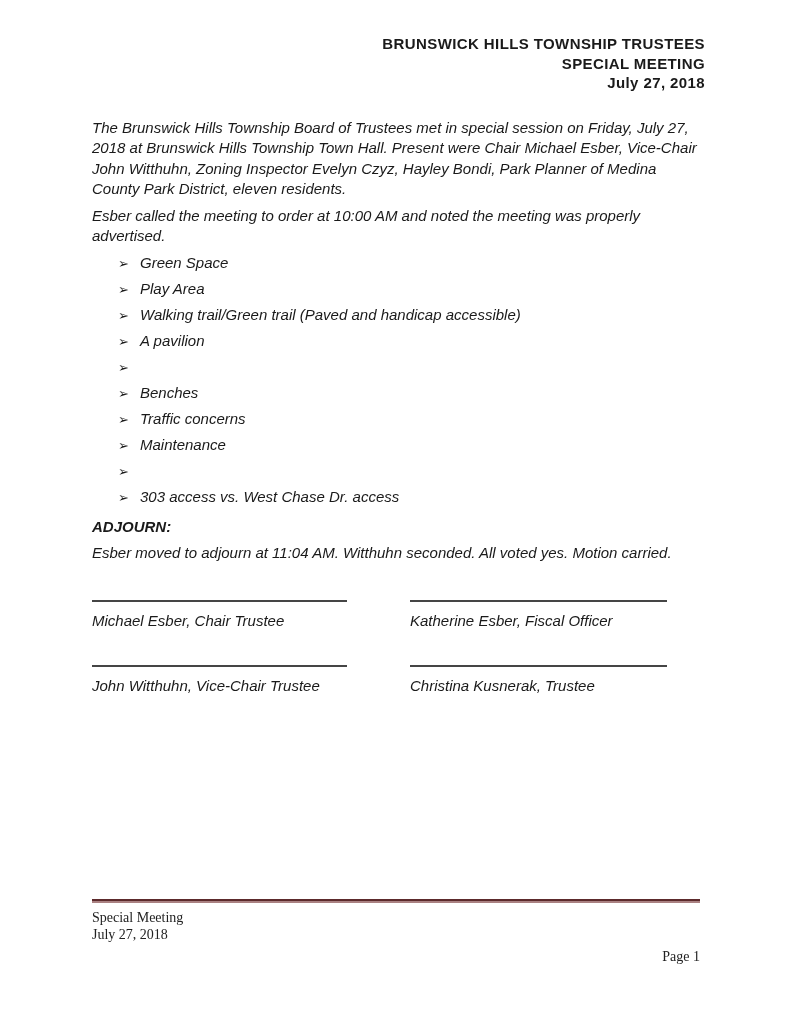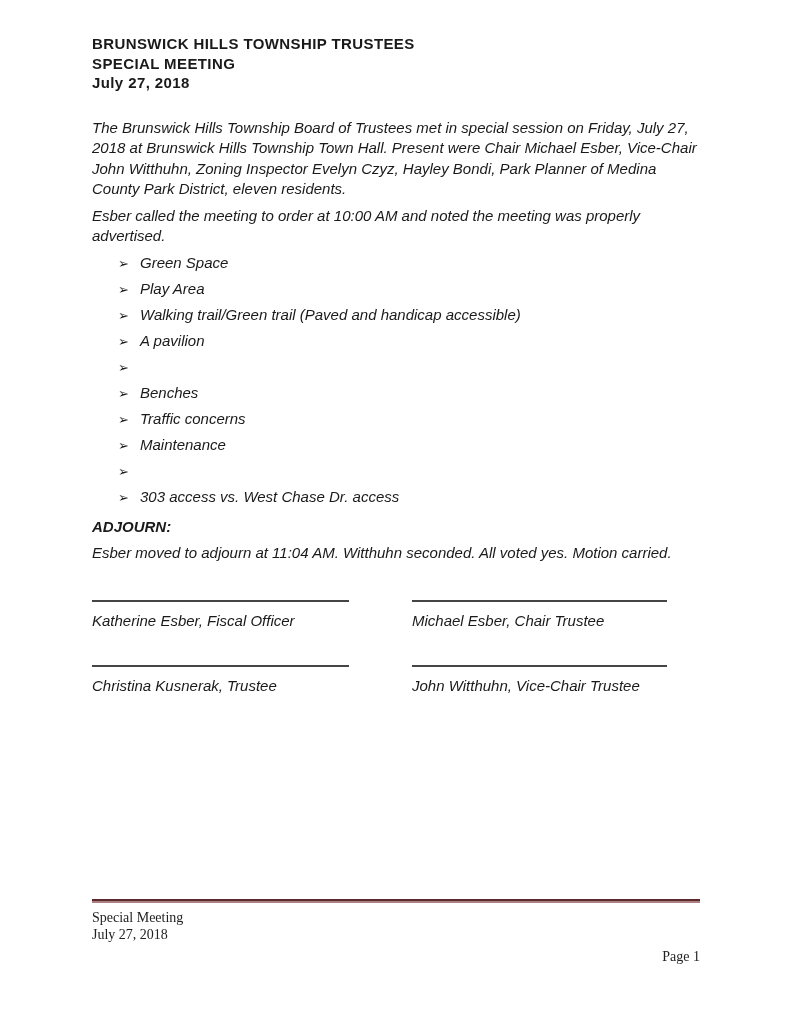--- a/index.html
+++ b/index.html
@@ -9,21 +9,21 @@
     width:791px; height:1024px;
     margin:0 auto;
     background:#ffffff;
     overflow:hidden;
     font-family:"Liberation Sans","DejaVu Sans",sans-serif;
     color:#1a1a1a;
   }
   .content { padding:34px 86px 0 92px; }
 
   .doc-title {
-    text-align:left;
+    text-align:right;
     font-weight:bold;
     font-size:15px;
     line-height:19.5px;
     letter-spacing:0.4px;
   }
 
   .doc-body { margin-top:25px; font-size:15px; line-height:20.5px;font-style:italic; }
   .doc-body p { margin:0 0 6px 0; }
   .adjourn-heading { font-weight:bold; margin:9px 0 6px 0 !important; }
 
@@ -112,35 +112,35 @@
         <li>
             <span class="bullet">➢</span>
             <span>303 access vs. West Chase Dr. access</span>
           </li>
       </ul>
 
       <p class="adjourn-heading">ADJOURN:</p>
       <p>Esber moved to adjourn at 11:04 AM. Witthuhn seconded. All voted yes. Motion carried.</p>
 
       <div class="sig-grid">
+        <div class="sig">
+          <div class="sig-line"></div>
+          <div class="sig-name">Michael Esber, Chair Trustee</div>
+        </div>
         <div class="sig sig-right">
           <div class="sig-line"></div>
           <div class="sig-name">Katherine Esber, Fiscal Officer</div>
         </div>
         <div class="sig">
           <div class="sig-line"></div>
-          <div class="sig-name">Michael Esber, Chair Trustee</div>
+          <div class="sig-name">John Witthuhn, Vice-Chair Trustee</div>
         </div>
         <div class="sig sig-right">
           <div class="sig-line"></div>
           <div class="sig-name">Christina Kusnerak, Trustee</div>
-        </div>
-        <div class="sig">
-          <div class="sig-line"></div>
-          <div class="sig-name">John Witthuhn, Vice-Chair Trustee</div>
         </div>
       </div>
     </main>
   </div>
 
   <footer class="footer">
     <div class="footer-rule" style="background: rgb(92, 42, 44); border-bottom-color: rgb(170, 129, 130);"></div>
     <div class="footer-lines">
       <div>Special Meeting</div>
       <div>July 27, 2018</div>

